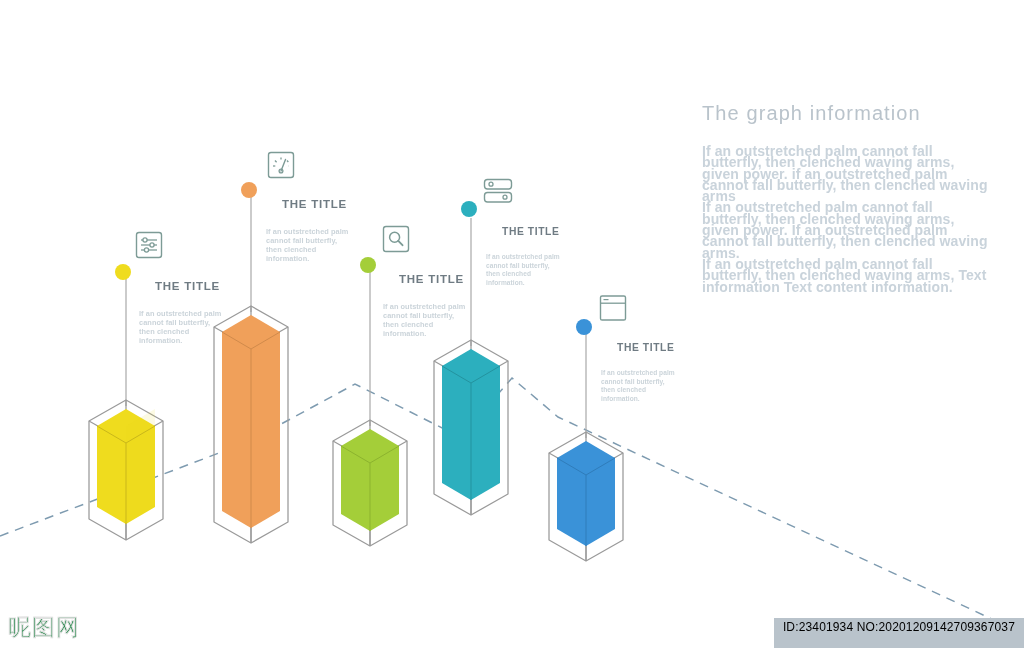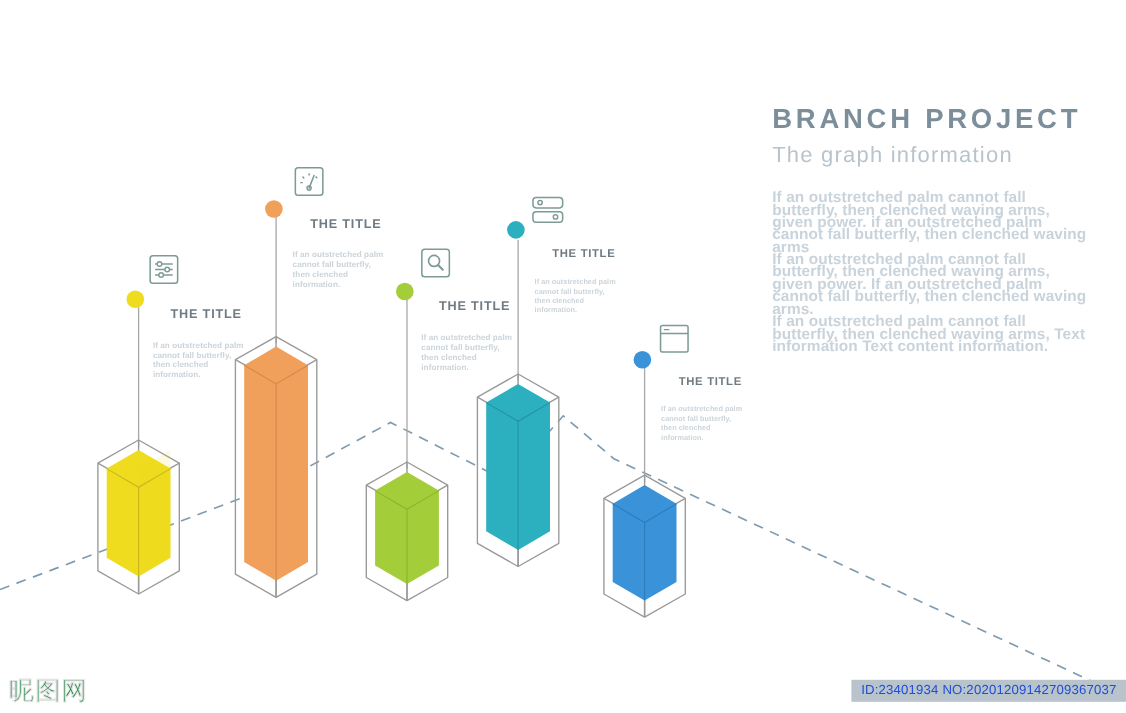--- a/index.html
+++ b/index.html
@@ -53,22 +53,22 @@
     display:flex;align-items:flex-start;gap:16px;
     color:#15803d;font-size:21px;letter-spacing:.5px;
     -webkit-text-stroke:1px #e2e2e2;
     font-family:"Liberation Sans","DejaVu Sans",sans-serif;
   }
   .watermark .wm-cjk{font-size:23px;letter-spacing:1px;}
   .watermark .wm-url{font-size:20px;}
 
   .idbadge{
     position:absolute;right:0px;top:618px;
-    background:#b9c3cb;color:#1d4ed8;
-    font-size:12px;line-height:19px;height:20px;
+    background:#b9c3cb;color:#000000;
+    font-size:12px;line-height:19px;height:30px;
     padding:0 9px 0 9px;white-space:nowrap;letter-spacing:.15px;
   }
 </style>
 </head>
 <body>
 
 <div id="stage">
 
   <svg id="scene" viewBox="0 0 1024 648">
     <defs>
@@ -246,21 +246,20 @@
   </div>
 
   <div class="callout small" style="left:601px;top:327px;">
     <p class="ctitle">THE TITLE</p>
     <div class="cbody">
       <p>If an outstretched palm cannot fall butterfly, then clenched information.</p>
     </div>
   </div>
 
   <div class="header">
-    <h1 class="title">BRANCH PROJECT</h1>
     <h2 class="subtitle">The graph information</h2>
     <div class="para">
       <p>If an outstretched palm cannot fall butterfly, then clenched waving arms, given power. if an outstretched palm cannot fall butterfly, then clenched waving arms</p>
       <p>If an outstretched palm cannot fall butterfly, then clenched waving arms, given power. If an outstretched palm cannot fall butterfly, then clenched waving arms.</p>
       <p>If an outstretched palm cannot fall butterfly, then clenched waving arms, Text information Text content information.</p>
     </div>
   </div>
 
   <div class="watermark">
     <span class="wm-cjk">昵图网</span>

